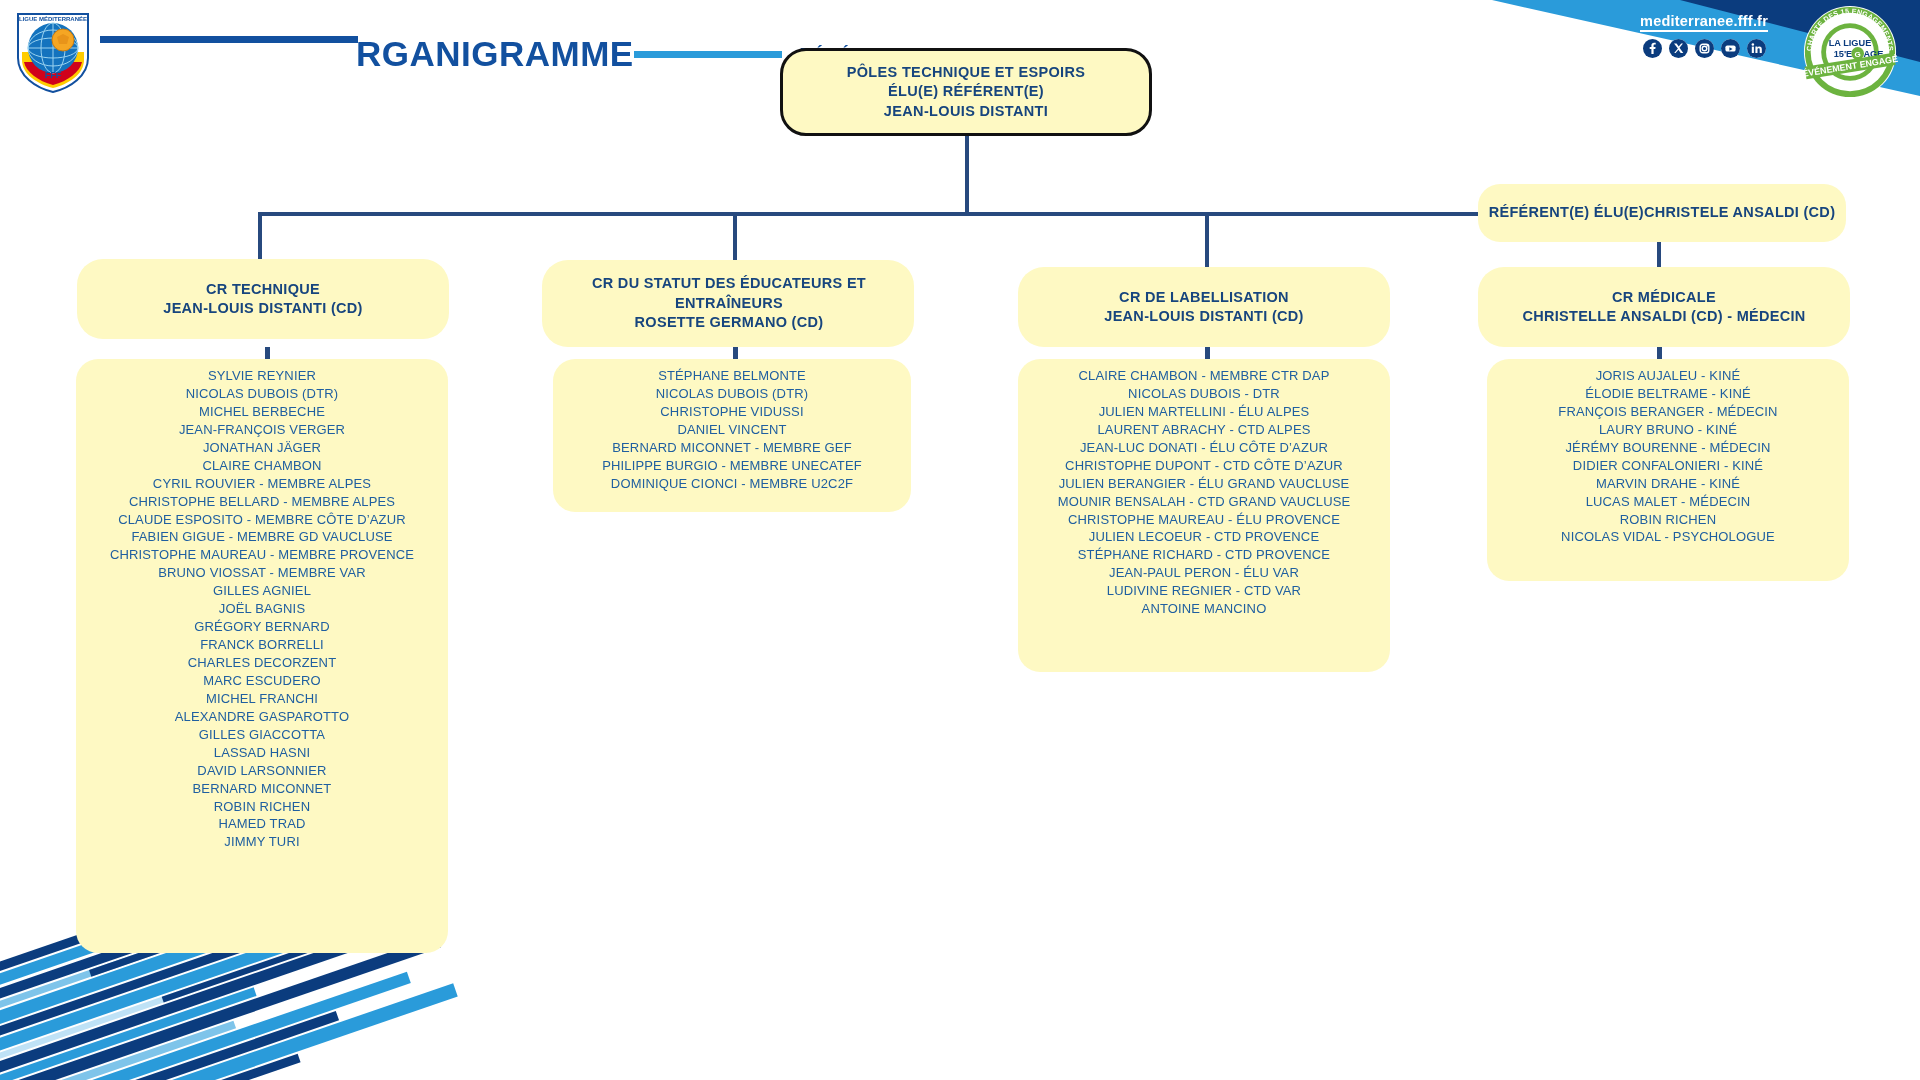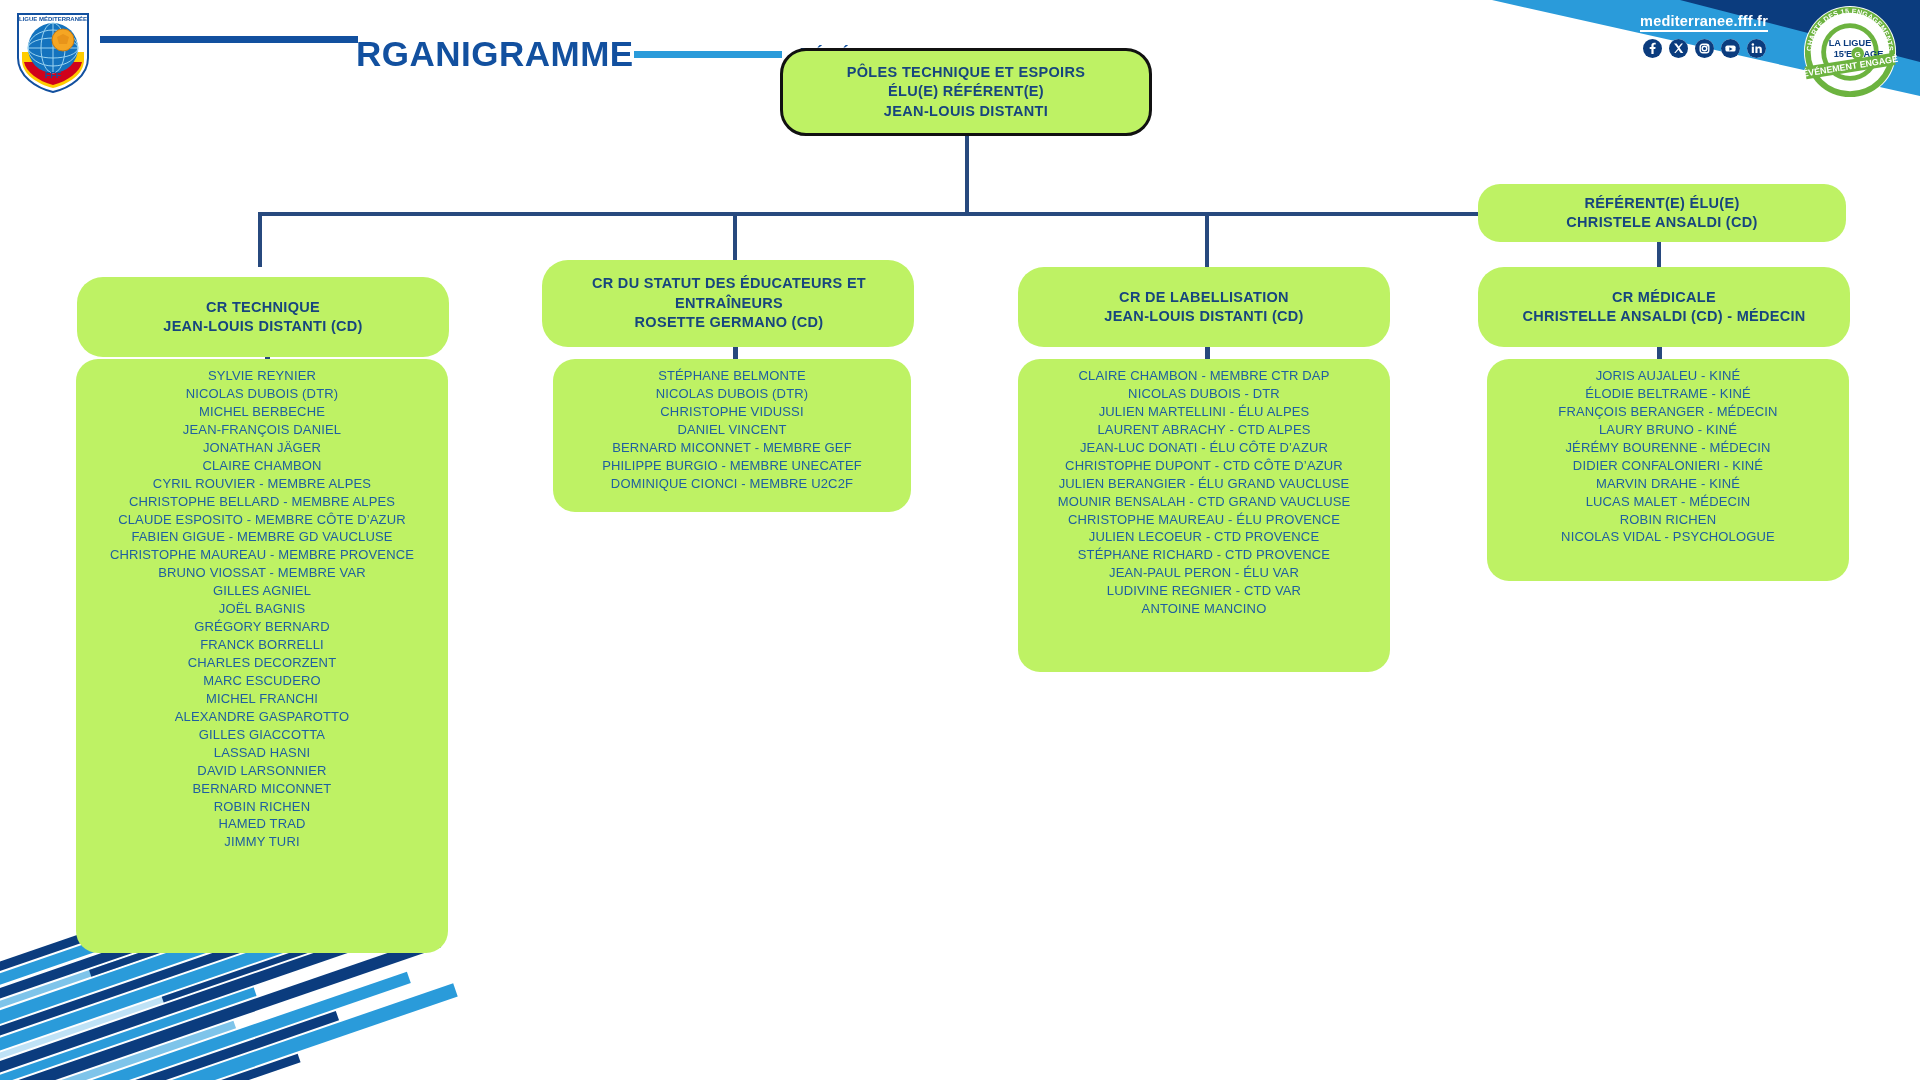--- a/index.html
+++ b/index.html
@@ -118,21 +118,21 @@
     width: 96px; height: 96px;
     z-index: 5;
   }
 
   
   .conn { position: absolute; background: #27497E; z-index: 1; }
 
   
   .node {
     position: absolute;
-    background: #bef264;
+    background: #fef9c3;
     color: #17457E;
     text-align: center;
     z-index: 2;
   }
   .node-root {
     border: 3px solid #111111;
     border-radius: 26px;
     font-weight: bold;
     font-size: 14.5px;
     line-height: 1.32;
@@ -156,21 +156,21 @@
   }
   .node-ref {
     border-radius: 22px;
     font-weight: bold;
     font-size: 14.5px;
     line-height: 1.34;
     letter-spacing: .3px;
     display: flex;
     align-items: center;
     justify-content: center;
-    flex-direction: column;
+    flex-direction: row;
   }
   .node-list {
     border-radius: 22px;
     font-size: 13px;
     line-height: 1.38;
     letter-spacing: .15px;
     padding: 8px 10px 10px;
     color: #1F5FA0;
   }
   .node-list .row { white-space: nowrap; }
@@ -314,29 +314,29 @@
     <div>PÔLES TECHNIQUE ET ESPOIRS</div>
     <div>ÉLU(E) RÉFÉRENT(E)</div>
     <div>JEAN-LOUIS DISTANTI</div>
   </div>
 
   <div class="node node-ref" style="left:1478px; top:184px; width:368px; height:58px;">
     <div>RÉFÉRENT(E) ÉLU(E)</div>
     <div>CHRISTELE ANSALDI (CD)</div>
   </div>
 
-  <div class="node node-head" style="left:77px; top:277px; width:372px; height:80px;">
+  <div class="node node-head" style="left:77px; top:259px; width:372px; height:80px;">
     <div>CR TECHNIQUE</div>
     <div>JEAN-LOUIS DISTANTI (CD)</div>
   </div>
   <div class="node node-list" style="left:76px; top:359px; width:372px; height:594px;">
     <div class="row">SYLVIE REYNIER</div>
     <div class="row">NICOLAS DUBOIS (DTR)</div>
     <div class="row">MICHEL BERBECHE</div>
-    <div class="row">JEAN-FRANÇOIS DANIEL</div>
+    <div class="row">JEAN-FRANÇOIS VERGER</div>
     <div class="row">JONATHAN JÄGER</div>
     <div class="row">CLAIRE  CHAMBON</div>
     <div class="row">CYRIL ROUVIER - MEMBRE ALPES</div>
     <div class="row">CHRISTOPHE BELLARD - MEMBRE ALPES</div>
     <div class="row">CLAUDE ESPOSITO - MEMBRE CÔTE D’AZUR</div>
     <div class="row">FABIEN GIGUE - MEMBRE GD VAUCLUSE</div>
     <div class="row">CHRISTOPHE MAUREAU - MEMBRE PROVENCE</div>
     <div class="row">BRUNO VIOSSAT - MEMBRE VAR</div>
     <div class="row">GILLES AGNIEL</div>
     <div class="row">JOËL BAGNIS</div>

